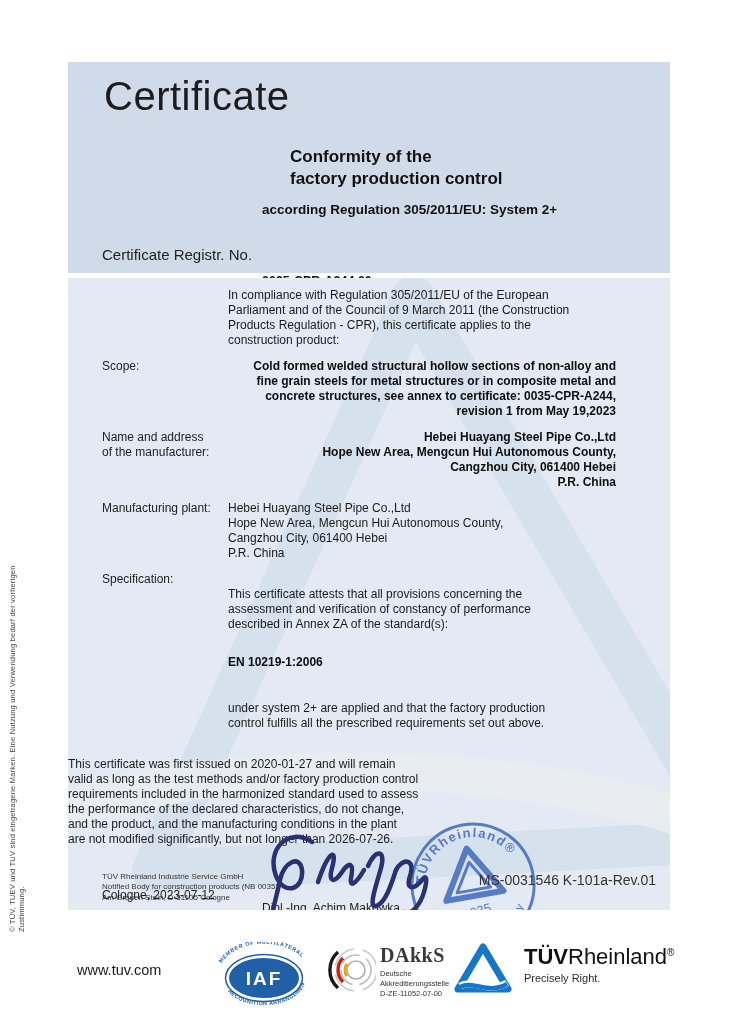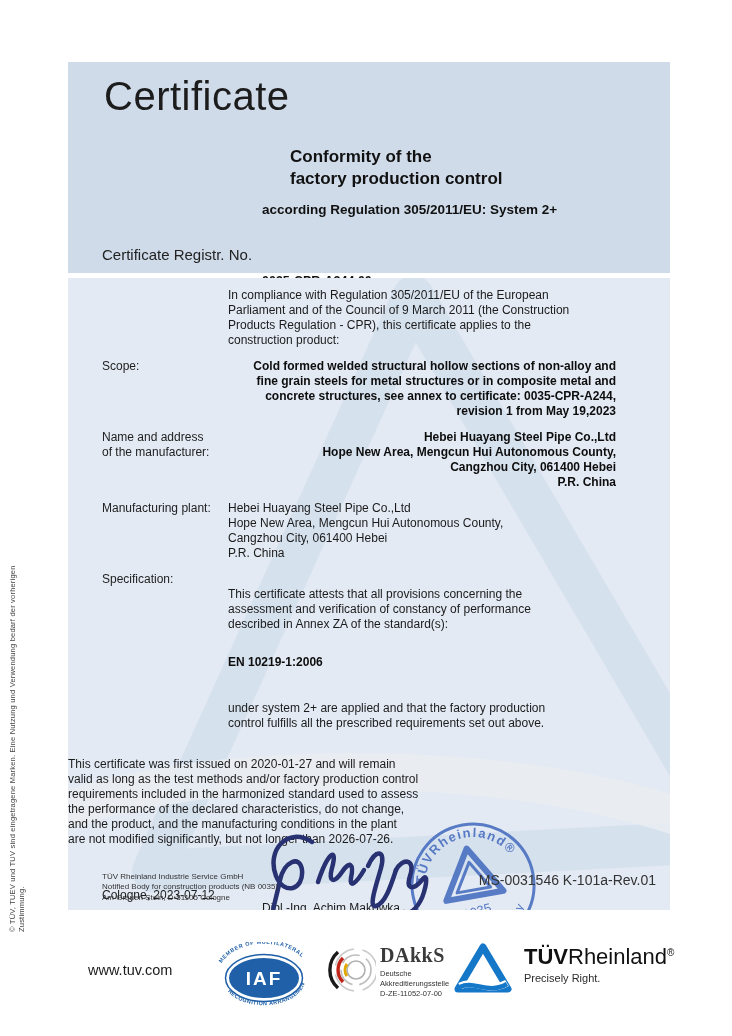--- a/index.html
+++ b/index.html
@@ -63,21 +63,21 @@
   .panel-foot {
     position:absolute; left:0; bottom:6px; width:100%;
     display:flex; justify-content:space-between; 
     padding:0 14px 0 34px; z-index:1;
   }
   .foot-small { font-size:8px; line-height:1.35; color:#333; white-space:pre-line; }
   .foot-code { font-size:14px; color:#333;padding-left:16px; }
 
   
   .bottom { position:absolute; left:0; top:910px; width:732px; height:126px; background:#fff; }
-  .website { position:absolute; left:88px; top:52px; font-size:14.5px; color:#1b1b1b; }
+  .website { position:absolute; left:77px; top:52px; font-size:14.5px; color:#1b1b1b; }
   .iaf-logo { position:absolute; left:213px; top:32px; }
   .dakks { position:absolute; left:318px; top:34px; display:flex; }
   .dakks-text { margin-left:4px; }
   .dakks-name { font-family:"Liberation Serif", serif; font-size:20px; font-weight:bold; color:#3a3a3a; letter-spacing:0.5px; }
   .dakks-sub { font-size:7.5px; line-height:1.3; color:#333; white-space:pre-line; margin-top:2px; }
   .tuv-logo { position:absolute; left:452px; top:30px; display:flex; align-items:flex-start; }
   .tuv-text-block { margin-left:10px; margin-top:4px; }
   .tuv-wordmark { font-size:22px; color:#111; }
   .tuv-wordmark .tuv-b { font-weight:bold;margin-top:43px; }
   .tuv-wordmark .reg { font-size:10px; vertical-align:super; }

